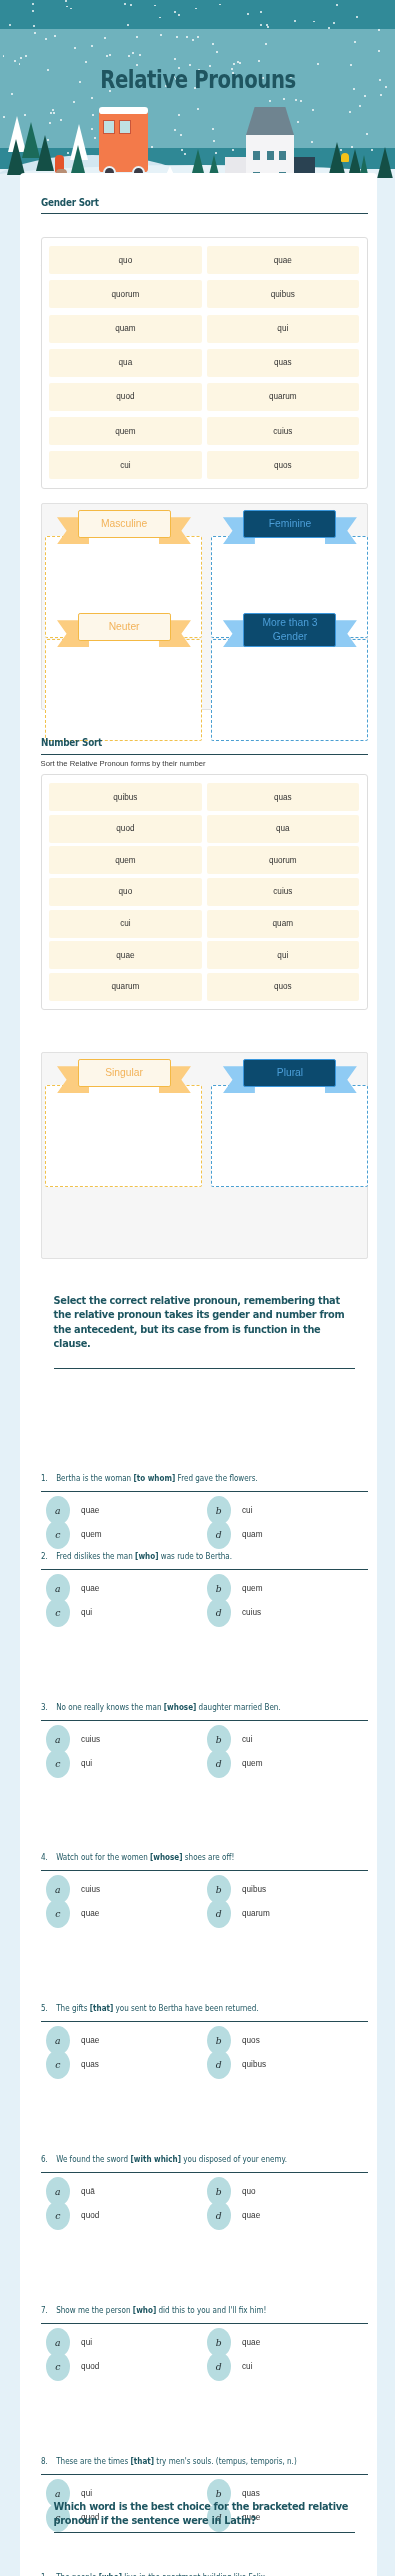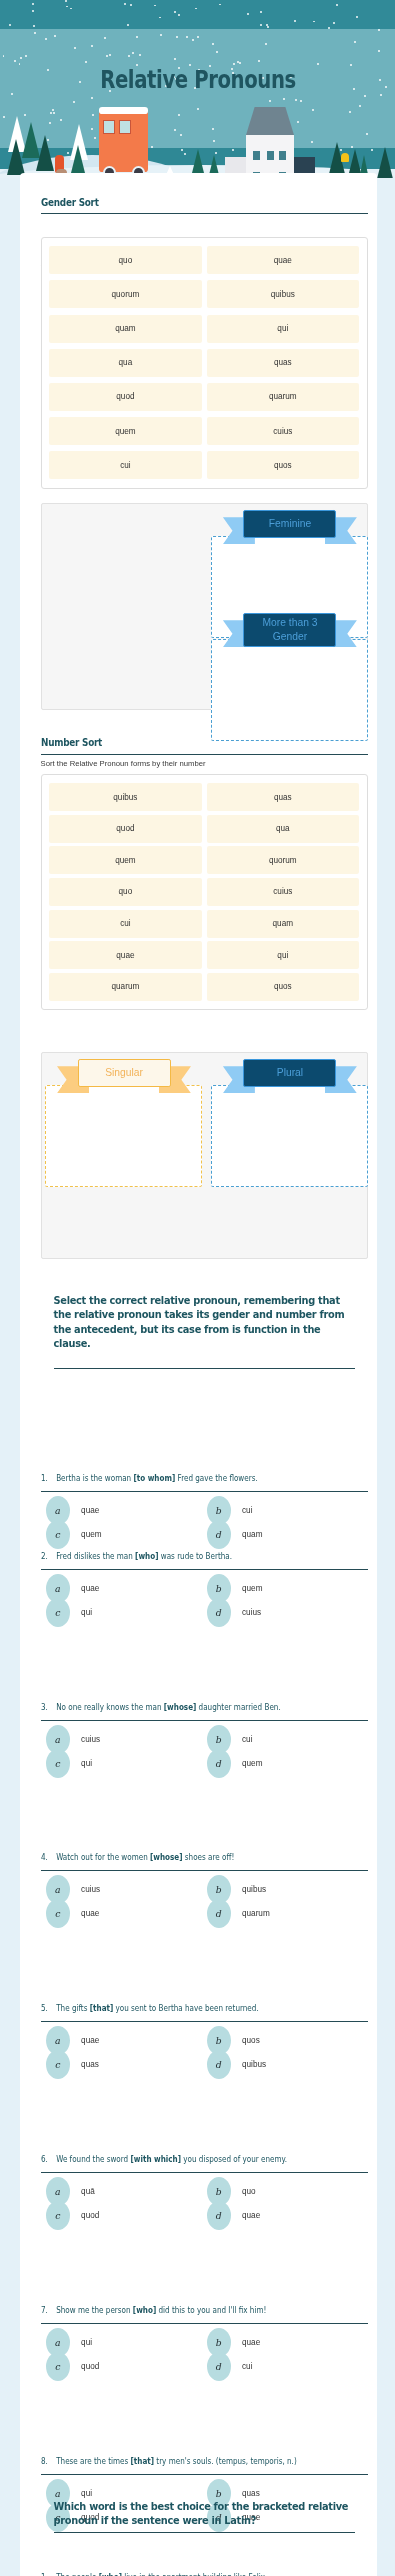--- a/index.html
+++ b/index.html
@@ -281,25 +281,39 @@
         <div class="chip">quas</div>
         <div class="chip">quod</div>
         <div class="chip">quarum</div>
         <div class="chip">quem</div>
         <div class="chip">cuius</div>
         <div class="chip">cui</div>
         <div class="chip">quos</div>
       </div>
 
     <div class="bins" id="gender-bins" style="top:330px;height:207px;">
+        <div class="bin" style="left: 3.1px; top: 32px;">
+          <div class="ribbon">
+            <div class="tail-l"></div>
+            <div class="tail-r"></div>
+            <div class="plate">Masculine</div>
+          </div>
+        </div>
         <div class="bin blue" style="left: 169px; top: 32px;">
           <div class="ribbon">
             <div class="tail-l"></div>
             <div class="tail-r"></div>
             <div class="plate">Feminine</div>
+          </div>
+        </div>
+        <div class="bin" style="left: 3.1px; top: 135px;">
+          <div class="ribbon">
+            <div class="tail-l"></div>
+            <div class="tail-r"></div>
+            <div class="plate">Neuter</div>
           </div>
         </div>
         <div class="bin blue" style="left: 169px; top: 135px;">
           <div class="ribbon">
             <div class="tail-l"></div>
             <div class="tail-r"></div>
             <div class="plate">More than 3 Gender</div>
           </div>
         </div>
       </div>

